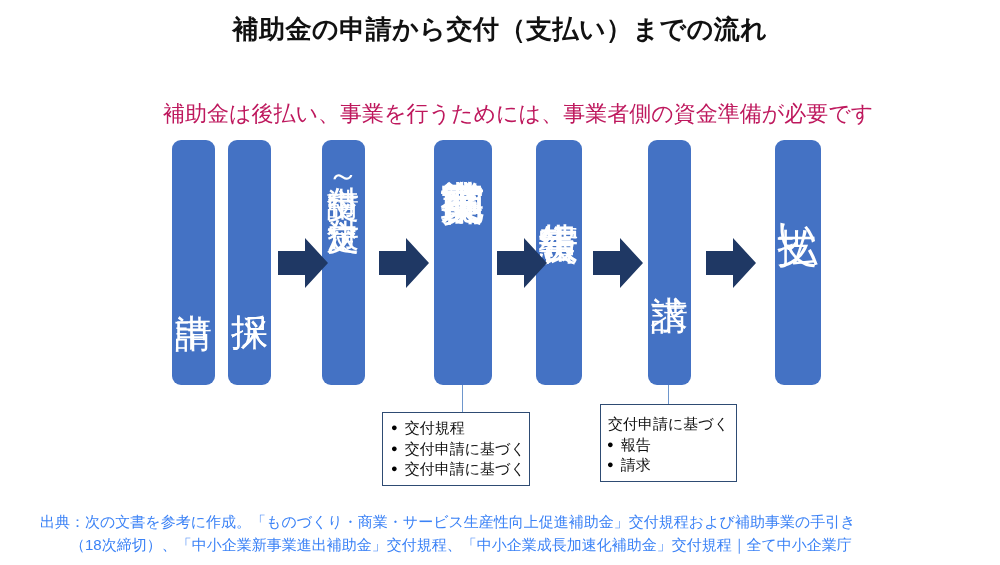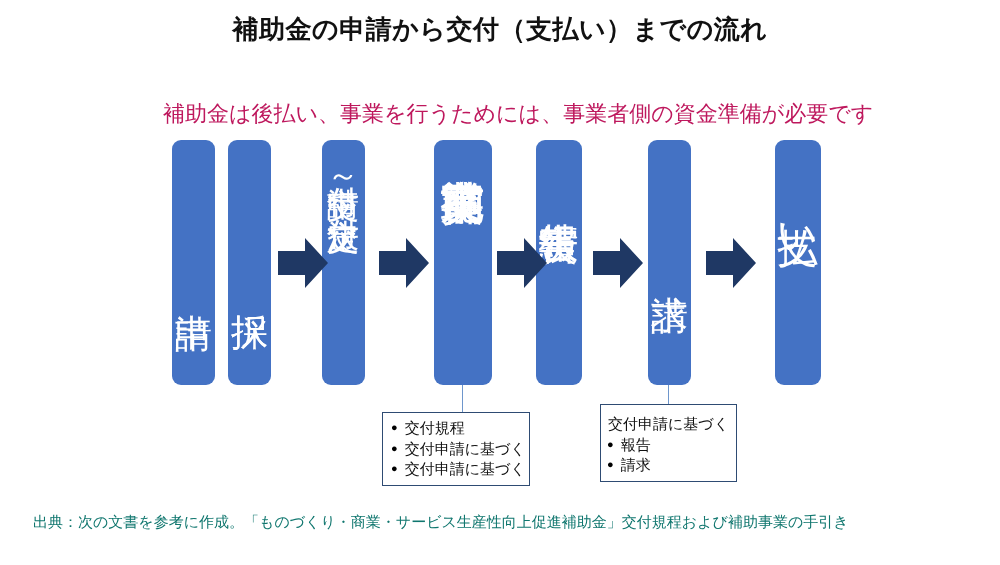--- a/index.html
+++ b/index.html
@@ -141,26 +141,26 @@
     position: absolute;
     background: transparent;
     border-left: 1px solid #6E96CC;
   }
   #connector-left  { left: 462px; top: 385px; height: 27px; }
   #connector-right { left: 668px; top: 385px; height: 19px; }
 
   
   .footer {
     position: absolute;
-    left: 33px;
+    left: 40px;
     top: 511px;
     width: 940px;
     font-size: 15px;
     line-height: 1.5;
-    color: #0f766e;
+    color: #3b82f6;
   }
   .footer-line { white-space: nowrap; }
   .footer-line.indent { padding-left: 30px; }
 </style>
 </head>
 <body>
 
 <div id="slide">
 
   <div class="title">補助金の申請から交付（支払い）までの流れ</div>
@@ -240,15 +240,16 @@
       <span class="bullet-text">報告</span>
     </div>
     <div class="bullet-row">
       <span class="bullet-dot">●</span>
       <span class="bullet-text">請求</span>
     </div>
   </div>
 
   <div class="footer">
     <div class="footer-line">出典：次の文書を参考に作成。「ものづくり・商業・サービス生産性向上促進補助金」交付規程および補助事業の手引き</div>
+    <div class="footer-line indent">（18次締切）、「中小企業新事業進出補助金」交付規程、「中小企業成長加速化補助金」交付規程｜全て中小企業庁</div>
   </div>
 
 </div>
 
 </body></html>

